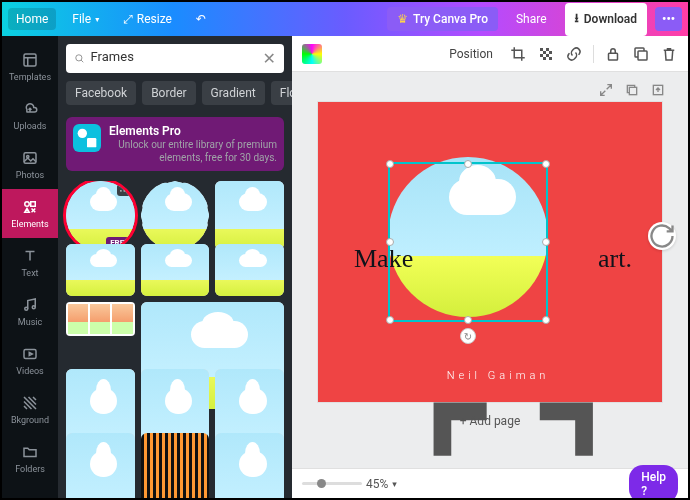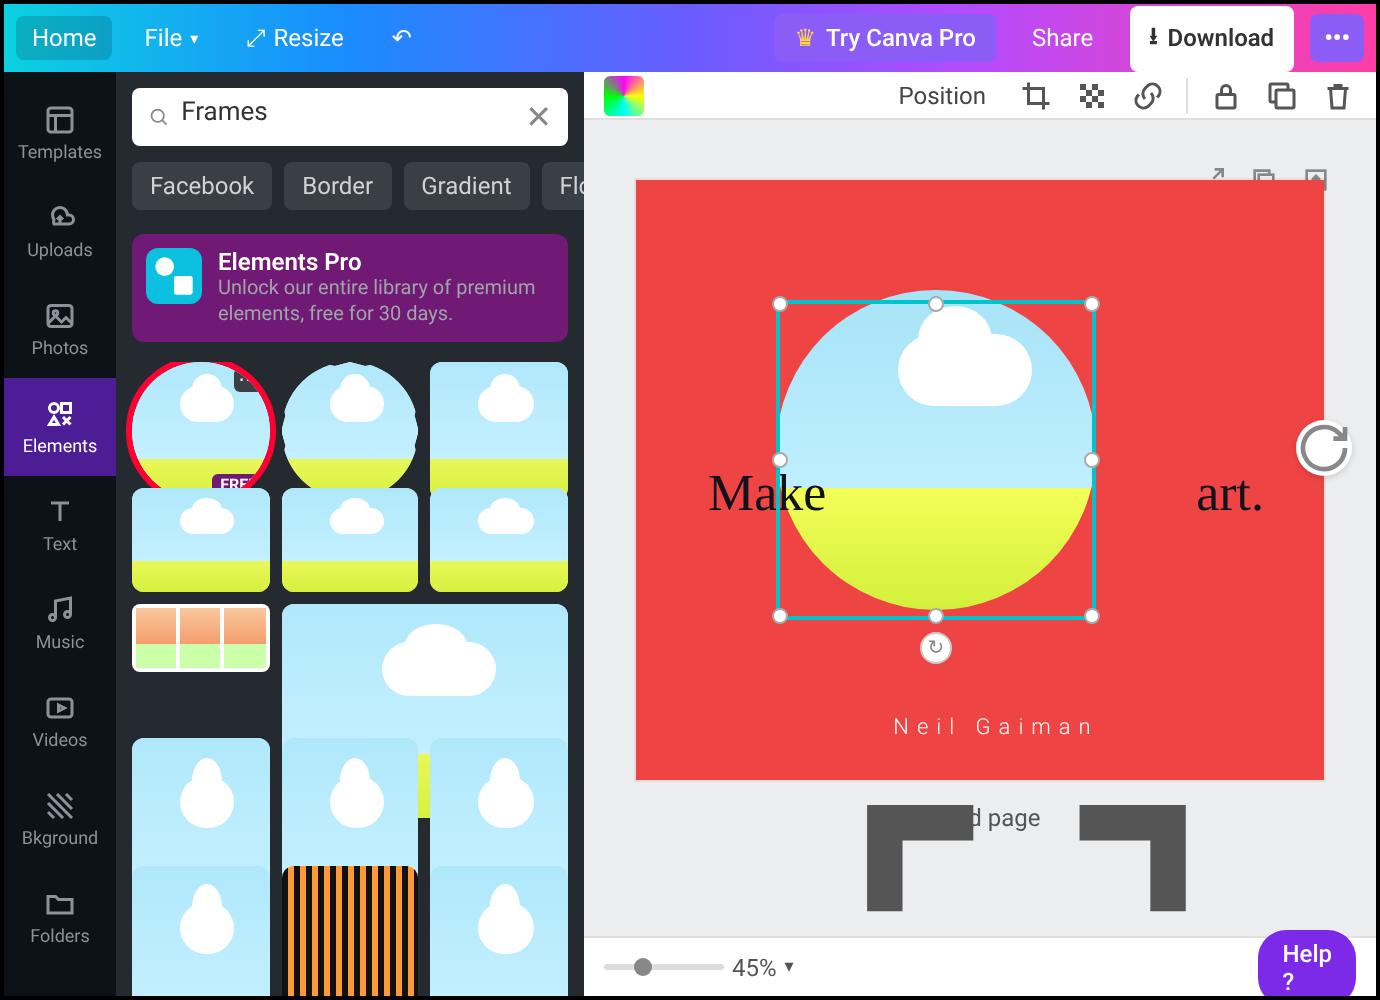--- a/index.html
+++ b/index.html
@@ -15,34 +15,34 @@
   .topbar .pro { background: #8b5cf6; padding: 5px 10px; border-radius: 4px; display: inline-flex; align-items: center; gap: 5px; font-weight: 500;}
   .topbar .share { padding: 5px 10px; }
   .topbar .download { background: #fff; color: #333; padding: 6px 10px; border-radius: 4px; display: inline-flex; align-items: center; gap: 5px; font-weight: 600;}
   .topbar .more { background: #8b5cf6; color: #fff; padding: 5px 7px; border-radius: 4px; font-weight: bold; }
 
   .main { flex: 1; display: flex; overflow: hidden; }
 
   
   .rail { width: 56px; background: #0d1216; display: flex; flex-direction: column; align-items: center; padding-top: 6px; }
   .rail-item { color: #8b929a; font-size: 9px; display: flex; flex-direction: column; align-items: center; gap: 3px; padding: 9px 0; width: 100%; cursor: pointer; }
-  .rail-item.active { background: #4c1d95; color: #fff; }
+  .rail-item.active { background: #be185d; color: #fff; }
   .rail-item .ico { width: 18px; height: 18px; display: flex; align-items: center; justify-content: center; }
 
   
   .panel { width: 234px; background: #252a30; color: #fff; display: flex; flex-direction: column; position: relative; }
   .panel .search { margin: 8px 8px 8px 8px; background: #fff; border-radius: 4px; display: flex; align-items: flex-start; padding: 5px 8px; gap: 6px; }
   .panel .search input { border: none; outline: none; flex: 1; font-size: 13px; background: transparent; color: #333; }
   .chips { display: flex; gap: 6px; padding: 0 8px 8px; overflow: hidden; font-size: 12px; align-items: flex-start;}
   .chip { background: #3a3f45; padding: 5px 9px; border-radius: 4px; color: #d0d3d6; white-space: nowrap; cursor: pointer;}
 
   .promo { display: flex; gap: 8px; margin: 4px 8px 10px; background: #701a75; border-radius: 6px; padding: 7px; }
   .promo-icon { width: 28px; height: 28px; background: #0cc0df; border-radius: 6px; display:flex; align-items:center; justify-content:center; flex-shrink:0;}
   .promo-text .t1 { font-size: 12px; font-weight: 600; color:#fff; }
-  .promo-text .t2 { font-size: 10px; color: #a0a4a8; line-height:1.3;}
+  .promo-text .t2 { font-size: 10px; color: #a0a4a8; line-height:1.3;text-align:right;}
 
   .grid { display: grid; grid-template-columns: repeat(3, 1fr); gap: 6px; padding: 0 8px 8px; overflow-y: auto; flex: 1; }
   .thumb { background: #ddd; border-radius: 6px; aspect-ratio: 4/3; position: relative; overflow: hidden; cursor:pointer;}
   .thumb.circle { border-radius: 50%; aspect-ratio: 1/1; }
   .thumb.scallop { border-radius: 50%; clip-path: polygon(50% 0%, 61% 3%, 72% 1%, 80% 9%, 90% 10%, 94% 20%, 100% 28%, 97% 39%, 100% 50%, 97% 61%, 100% 72%, 94% 80%, 90% 90%, 80% 91%, 72% 99%, 61% 97%, 50% 100%, 39% 97%, 28% 99%, 20% 91%, 10% 90%, 6% 80%, 0% 72%, 3% 61%, 0% 50%, 3% 39%, 0% 28%, 6% 20%, 10% 10%, 20% 9%, 28% 1%, 39% 3%); aspect-ratio: 1/1;}
   .thumb.tall { aspect-ratio: 3/4.5; }
   .thumb.tiny { aspect-ratio: 2/1; }
   .thumb .sky { position:absolute; inset:0; background: linear-gradient(#b0e8fb 0%, #c4f0ff 70%, #e9f85a 70%, #d5f03e 100%);}
   .thumb .cloud { position:absolute; top:18%; left:35%; width:40%; height:25%; background:#fff; border-radius: 50px;}
   .thumb .cloud:before{content:''; position:absolute; left:20%; top:-35%; width:55%; height:90%; background:#fff; border-radius:50%;}
@@ -50,21 +50,21 @@
   .thumb .dots { position:absolute; top:3px; right:3px; background:#3a3f45; color:#fff; font-size:10px; width:15px; height:12px; border-radius:3px; display:flex; align-items:center; justify-content:center;}
   .thumb.highlight { outline: 3px solid #ff0033; }
   .thumb.film { background: repeating-linear-gradient(90deg, #111 0 3px, #f93 3px 6px); }
   .thumb.strip { display:flex; gap:2px; padding:2px; background:#fff; border-radius:4px;}
   .thumb.strip div {flex:1; background:linear-gradient(#f9c89c,#f59e6d 60%, #cfa 60%);}
 
   .panel-collapse { position:absolute; right:-9px; top:50%; transform:translateY(-50%); width:10px; height:50px; background:#252a30; border-radius:0 5px 5px 0; display:flex; align-items:center; justify-content:center; color:#888; font-size:10px; cursor:pointer;}
 
   
   .canvas-wrap { flex: 1; background: #ecedee; display:flex; flex-direction:column; position: relative;}
-  .canvas-toolbar { height: 24px; background:#fff; border-bottom:1px solid #e0e0e0; display:flex; align-items:center; padding: 0 10px; gap:10px;}
+  .canvas-toolbar { height: 36px; background:#fff; border-bottom:1px solid #e0e0e0; display:flex; align-items:center; padding: 0 10px; gap:10px;}
   .canvas-toolbar .logo { width:20px; height:20px; border-radius:3px; background: conic-gradient(#f0f, #ff0, #0ff, #0f0, #f0f);}
   .canvas-toolbar .sp { flex:1; }
   .canvas-toolbar .btn { font-size:12px; color:#444; padding:4px 6px; cursor:pointer;}
   .canvas-toolbar .iconbtn { color:#555; cursor:pointer; width:18px; height:18px; display:flex; align-items:center; justify-content:center;}
 
   .page-actions { position:absolute; top:46px; right:22px; display:flex; gap:10px; }
   .page-actions .pa { width:16px; height:16px; color:#888; cursor:pointer;}
 
   .stage { flex:1; display:flex; flex-direction:column; align-items:center; justify-content:flex-start; padding: 30px 0 0; overflow:hidden; position: relative;}
   .page { width: 344px; height: 300px; background:#ef4444; position:relative; box-shadow: 0 0 0 1px rgba(0,0,0,0.05);}

